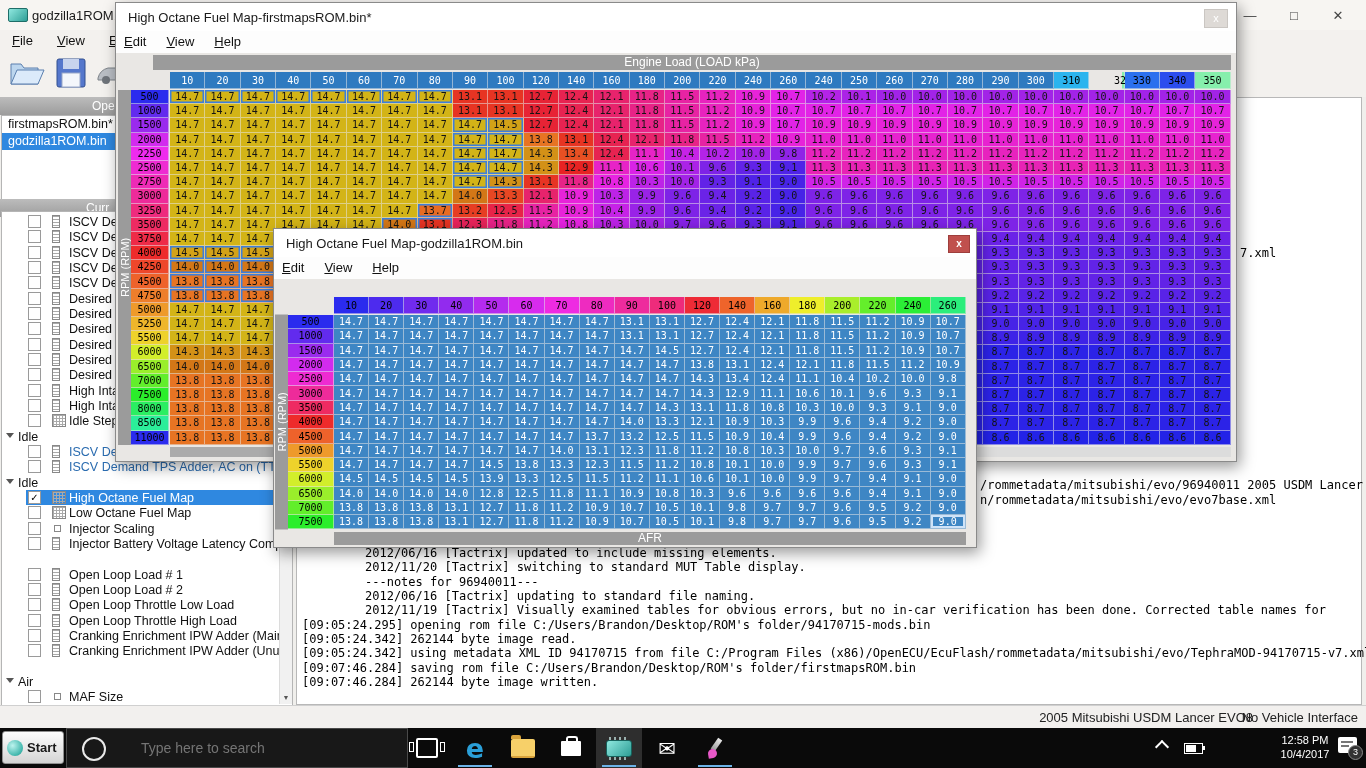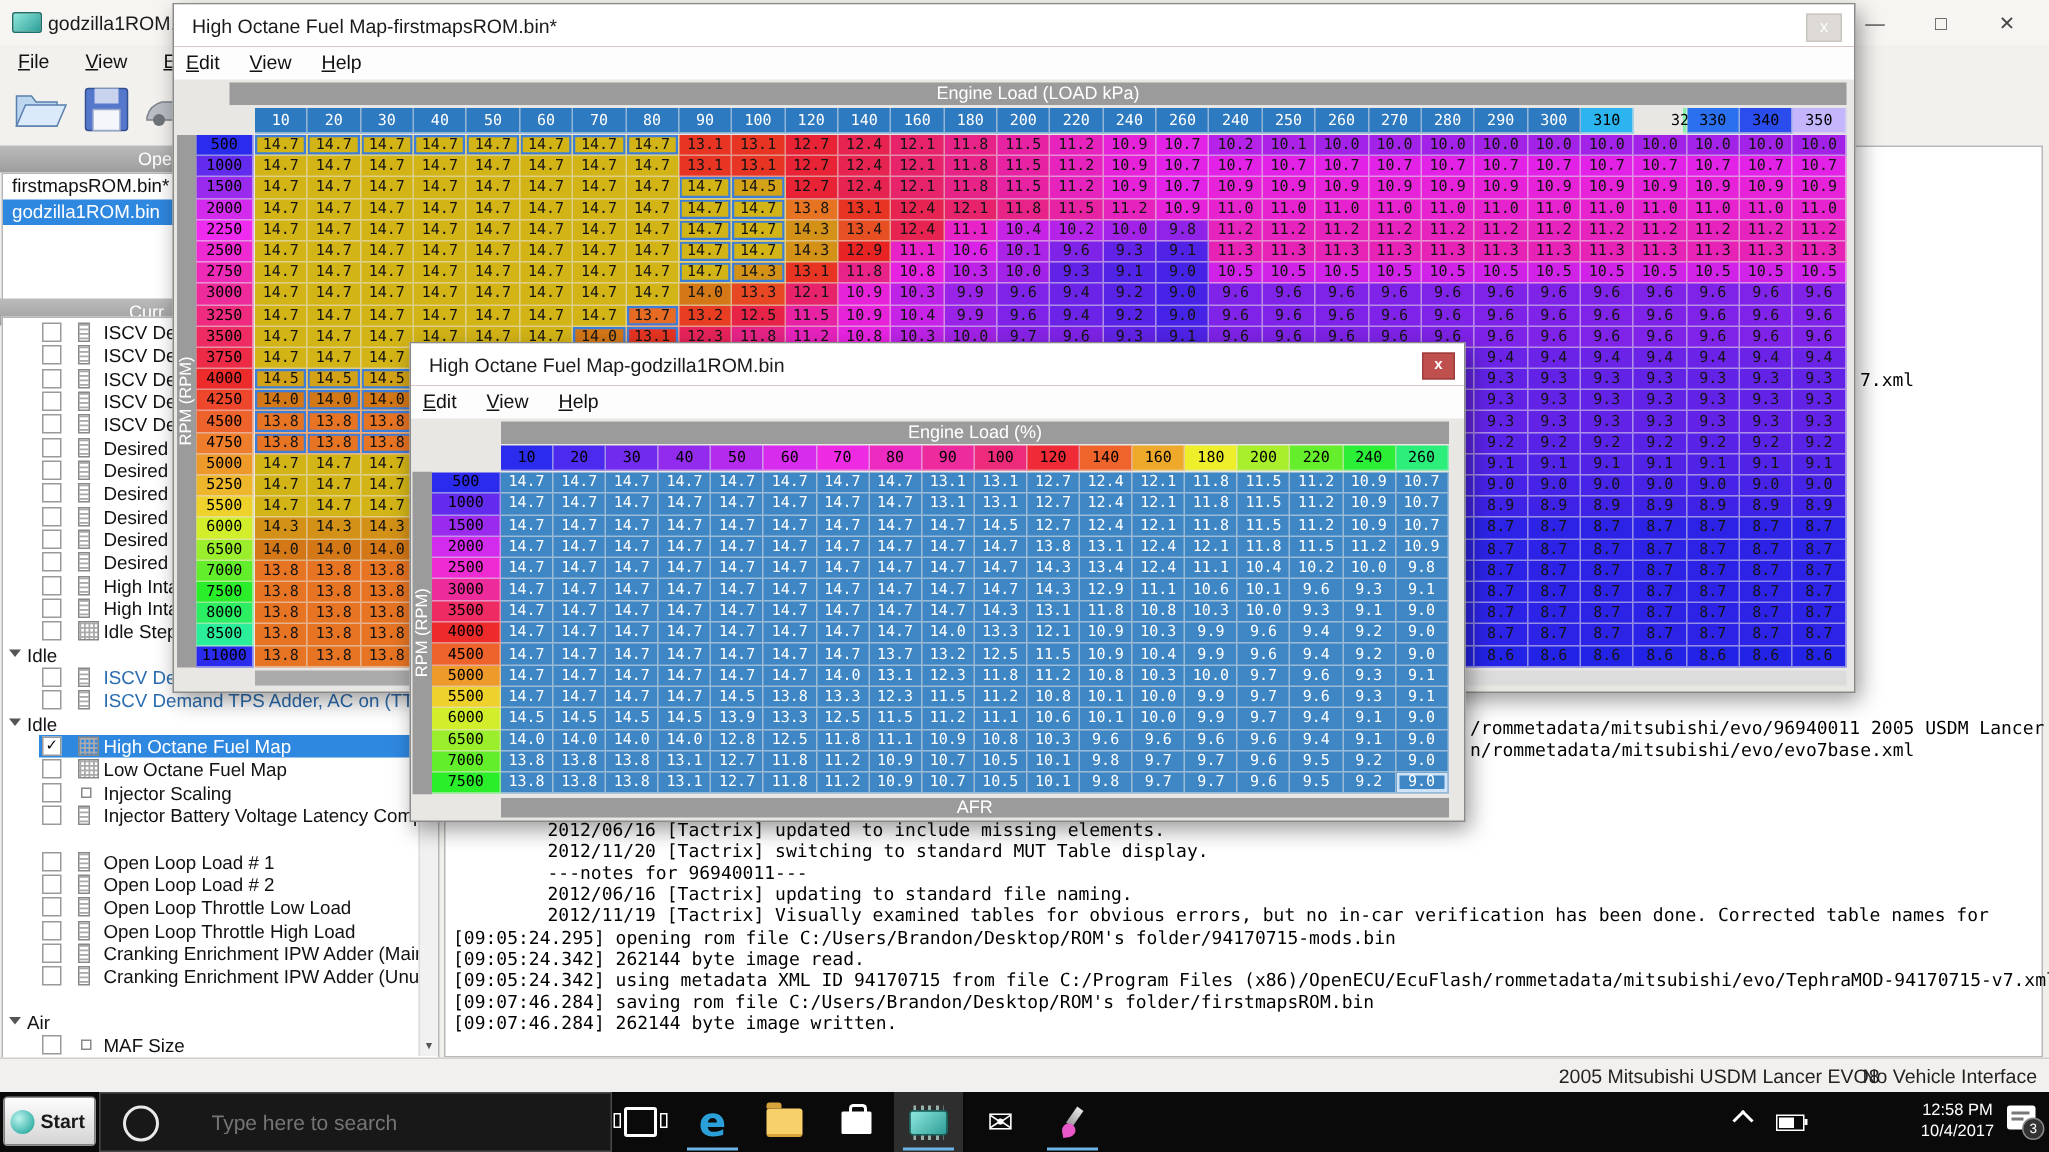--- a/index.html
+++ b/index.html
@@ -423,21 +423,21 @@
         <div class="mcell" style="background: rgb(46, 122, 192); color: rgb(255, 255, 255);">250</div>
         <div class="mcell" style="background: rgb(46, 122, 192); color: rgb(255, 255, 255);">260</div>
         <div class="mcell" style="background: rgb(46, 122, 192); color: rgb(255, 255, 255);">270</div>
         <div class="mcell" style="background: rgb(46, 122, 192); color: rgb(255, 255, 255);">280</div>
         <div class="mcell" style="background: rgb(46, 122, 192); color: rgb(255, 255, 255);">290</div>
         <div class="mcell" style="background: rgb(46, 122, 192); color: rgb(255, 255, 255);">300</div>
         <div class="mcell" style="background: rgb(43, 180, 238); color: rgb(0, 0, 0);">310</div>
         <div class="mcell" style="background: #86efac; color: rgb(0, 0, 0); margin-left: 33px;">320</div>
         <div class="mcell" style="background: rgb(43, 112, 238); color: rgb(0, 0, 0);">330</div>
         <div class="mcell" style="background: rgb(43, 77, 238); color: rgb(0, 0, 0);">340</div>
-        <div class="mcell" style="background: #c4b5fd; color: rgb(0, 0, 0);">350</div>
+        <div class="mcell" style="background: #86efac; color: rgb(0, 0, 0);">350</div>
       </div>
       <div class="grid" style="left: 15px; top: 87px; grid-template-columns: 38px; grid-auto-rows: 14.2px;">
         <div class="mcell" style="background: rgb(43, 43, 238); color: rgb(0, 0, 0);">500</div>
         <div class="mcell" style="background: rgb(98, 43, 238); color: rgb(0, 0, 0);">1000</div>
         <div class="mcell" style="background: rgb(154, 43, 238); color: rgb(0, 0, 0);">1500</div>
         <div class="mcell" style="background: rgb(210, 43, 238); color: rgb(0, 0, 0);">2000</div>
         <div class="mcell" style="background: rgb(238, 43, 238); color: rgb(0, 0, 0);">2250</div>
         <div class="mcell" style="background: rgb(238, 43, 210); color: rgb(0, 0, 0);">2500</div>
         <div class="mcell" style="background: rgb(238, 43, 182); color: rgb(0, 0, 0);">2750</div>
         <div class="mcell" style="background: rgb(238, 43, 154); color: rgb(0, 0, 0);">3000</div>
@@ -1214,21 +1214,20 @@
       <div class="hscroll" style="left: 54px; top: 444px; width: 1061.1px; height: 10px;">
         <div class="thumb"></div>
       </div>
     </div>
   <div class="win" id="fg-win" style="left:273px;top:228px;width:702px;height:318px;z-index:20;">
       <div class="map-titlebar">
         <div class="map-title">High Octane Fuel Map-godzilla1ROM.bin</div>
         <div class="close-red">x</div>
       </div>
       <div class="map-menubar"><span class="menu-item" style="padding: 0px 12px 0px 8px;">Edit</span><span class="menu-item" style="padding: 0px 12px 0px 8px;">View</span><span class="menu-item" style="padding: 0px 12px 0px 8px;">Help</span></div>
-      <div class="strip" style="left: 60px; top: 52px; width: 632px; height: 15px; line-height: 15px;">Engine Load (%)</div>
       <div class="strip vstrip" style="left: 1px; top: 86px; width: 13px; height: 214.5px;">RPM (RPM)</div>
       <div class="grid" style="left: 60px; top: 68px; grid-template-columns: repeat(18, 35.1px); grid-auto-rows: 17px;">
         <div class="mcell" style="background: rgb(43, 43, 238); color: rgb(0, 0, 0);">10</div>
         <div class="mcell" style="background: rgb(77, 43, 238); color: rgb(0, 0, 0);">20</div>
         <div class="mcell" style="background: rgb(112, 43, 238); color: rgb(0, 0, 0);">30</div>
         <div class="mcell" style="background: rgb(146, 43, 238); color: rgb(0, 0, 0);">40</div>
         <div class="mcell" style="background: rgb(180, 43, 238); color: rgb(0, 0, 0);">50</div>
         <div class="mcell" style="background: rgb(215, 43, 238); color: rgb(0, 0, 0);">60</div>
         <div class="mcell" style="background: rgb(238, 43, 226); color: rgb(0, 0, 0);">70</div>
         <div class="mcell" style="background: rgb(238, 43, 192); color: rgb(0, 0, 0);">80</div>

